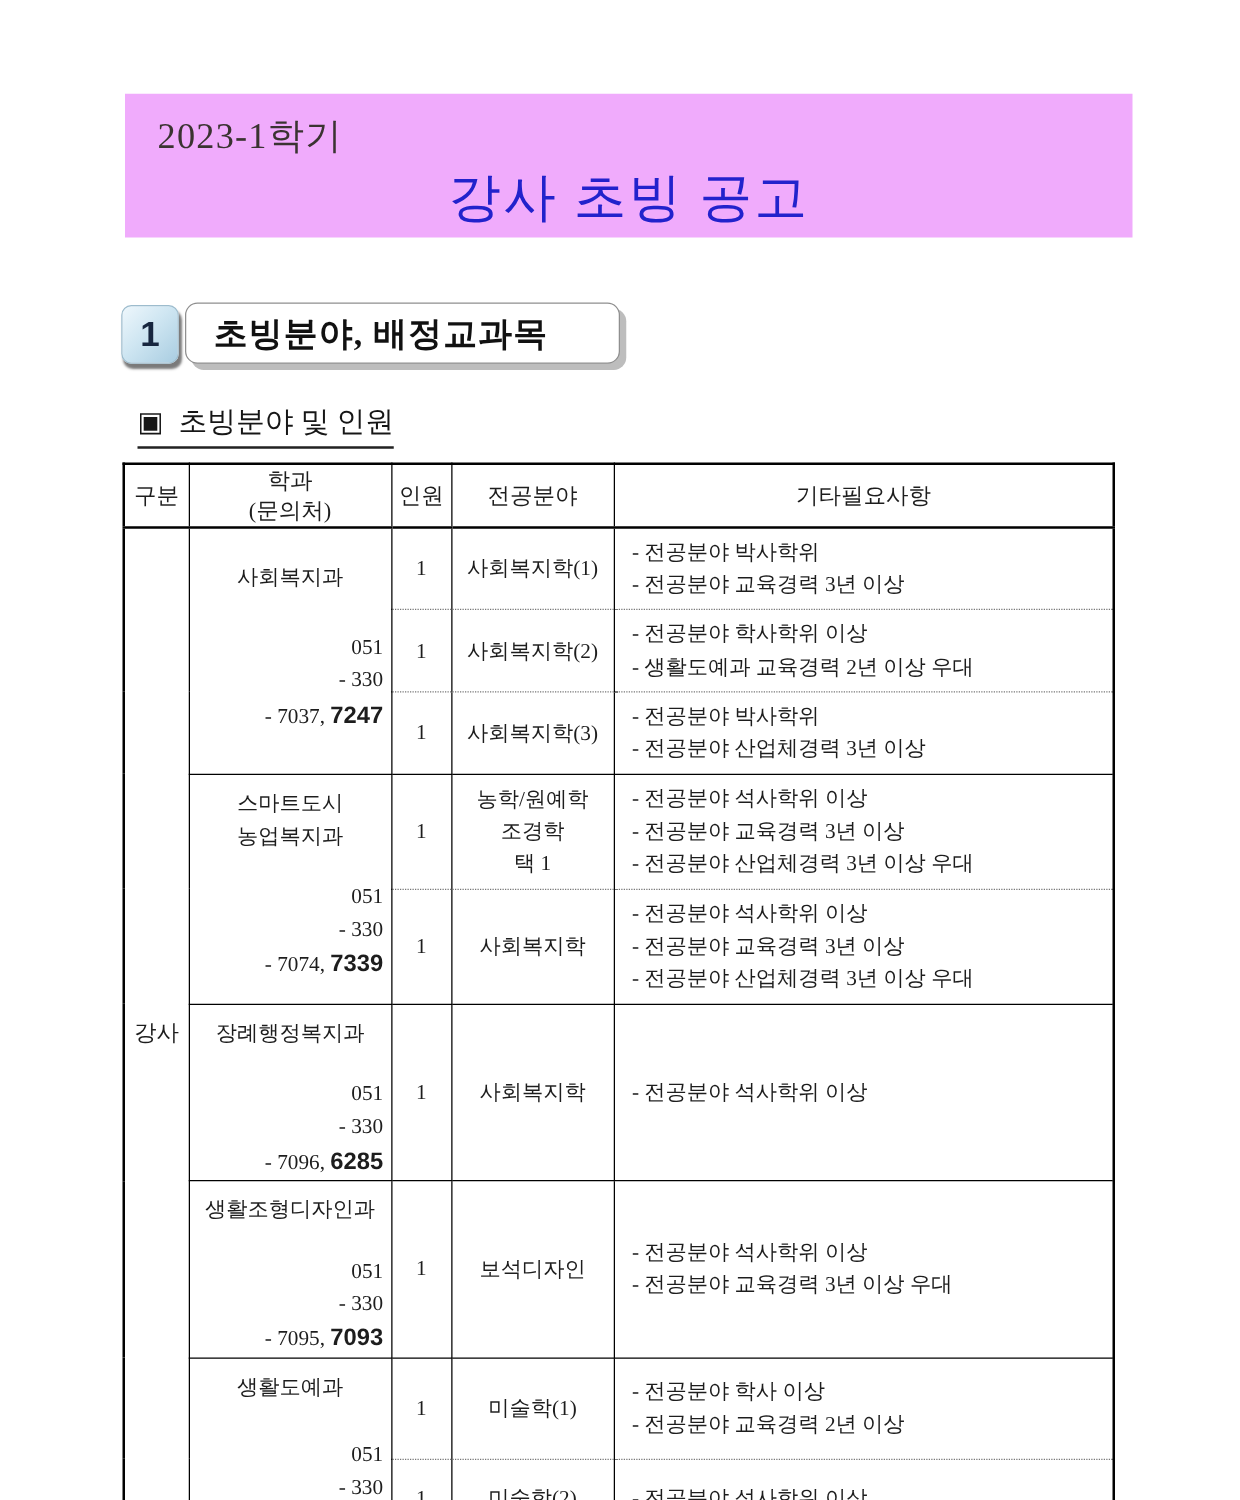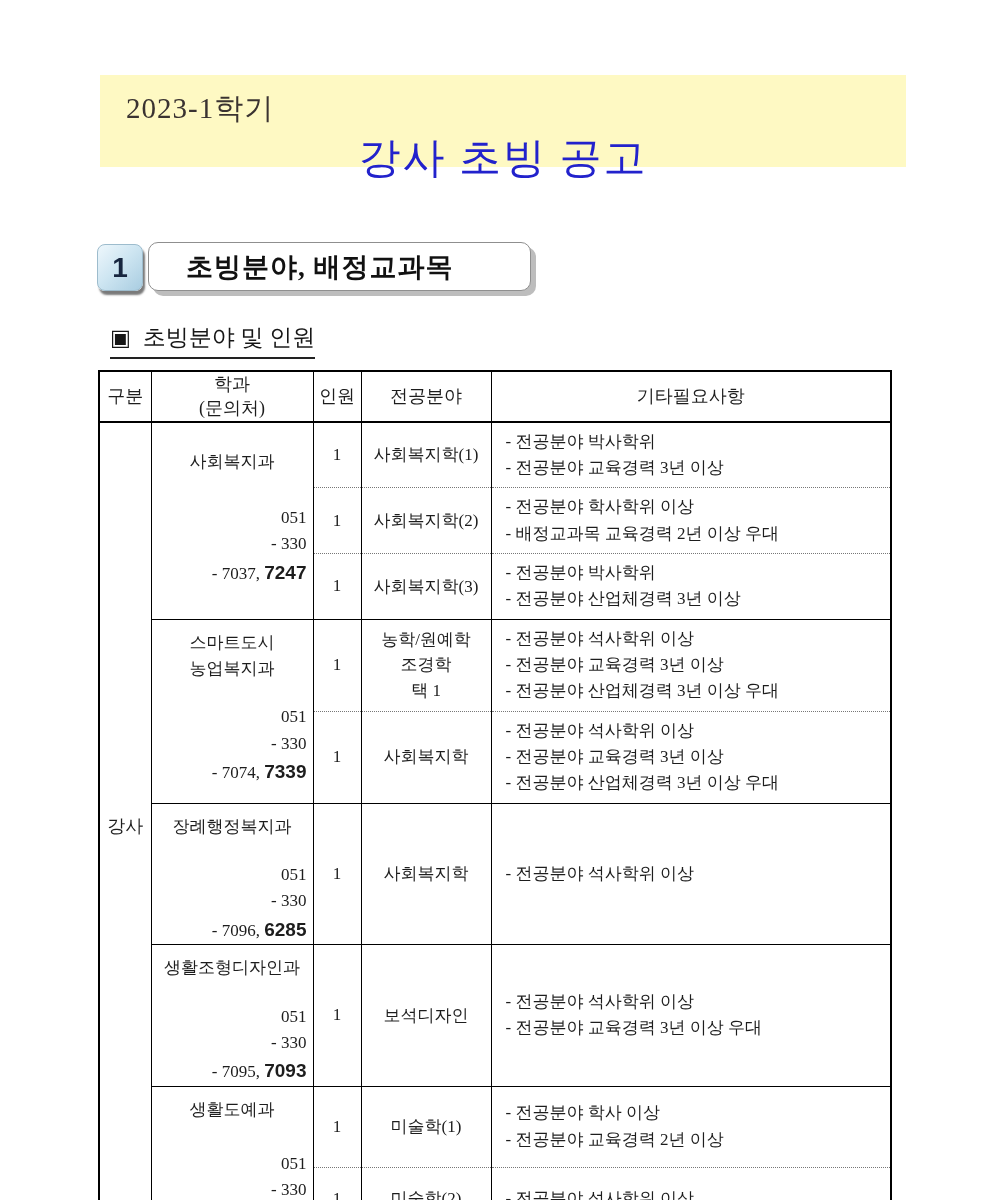--- a/index.html
+++ b/index.html
@@ -5,22 +5,22 @@
   * { margin:0; padding:0; box-sizing:border-box; }
   html,body { background:#ffffff; }
   body {
     width:992px; height:1200px; position:relative;
     font-family:"Liberation Serif","DejaVu Serif",serif;
     color:#1d1d1d;
   }
 
   
   .banner {
-    position:absolute; left:100px; top:75px; width:806px; height:92px;
-    background:#fef9c3;
+    position:absolute; left:100px; top:75px; width:806px; height:115px;
+    background:#f0abfc;
   }
   .semester {
     position:absolute; left:26px; top:14px;
     font-size:29px; color:#3a3331; letter-spacing:1px;
   }
   .announce-title {
     position:absolute; left:0; right:0; top:55px;
     text-align:center; font-size:42px; font-weight:normal; color:#2222cc;
     letter-spacing:2px;
   }
@@ -29,24 +29,24 @@
   .badge {
     position:absolute; left:97px; top:244px; width:46px; height:47px;
     background:linear-gradient(135deg,#eef7fc 0%,#cfe6f2 45%,#a9cde1 100%);
     border:1px solid #9dbccd; border-radius:8px;
     box-shadow:2px 4px 2px #7a7a7a;
     display:flex; align-items:center; justify-content:center;
     font-family:"Liberation Sans","DejaVu Sans",sans-serif;
     font-size:28px; font-weight:bold; color:#17263f;
   }
   .section-box {
-    position:absolute; left:148px; top:242px; width:383px; height:49px;
+    position:absolute; left:148px; top:242px; width:348px; height:49px;
     background:#ffffff; border:1px solid #8f8f8f; border-radius:10px;
     box-shadow:5px 5px 0 #bdbdbd;
-    display:flex; align-items:center;padding-left:15px;
+    display:flex; align-items:center;
   }
   .section-title {
     padding-left:22px; font-size:27px; font-weight:bold; color:#111;
     letter-spacing:1px;
   }
 
   
   .subheading {
     position:absolute; left:110px; top:322px;
     font-size:23px; color:#161616;
@@ -150,21 +150,21 @@
       </td>
       <td class="c cnt">1</td>
       <td class="c major">사회복지학(1)</td>
       <td class="c req">- 전공분야 박사학위
 - 전공분야 교육경력 3년 이상</td>
     </tr>
     <tr class="h-r2 rb-dot">
       <td class="c cnt">1</td>
       <td class="c major">사회복지학(2)</td>
       <td class="c req">- 전공분야 학사학위 이상
-- 배정교과목 교육경력 2년 이상 우대</td>
+- 생활도예과 교육경력 2년 이상 우대</td>
     </tr>
     <tr class="h-r3 rb-solid">
       <td class="c cnt">1</td>
       <td class="c major">사회복지학(3)</td>
       <td class="c req">- 전공분야 박사학위
 - 전공분야 산업체경력 3년 이상</td>
     </tr>
 
     <tr class="h-r4 rb-dot">
       <td class="dept g1" rowspan="2">

